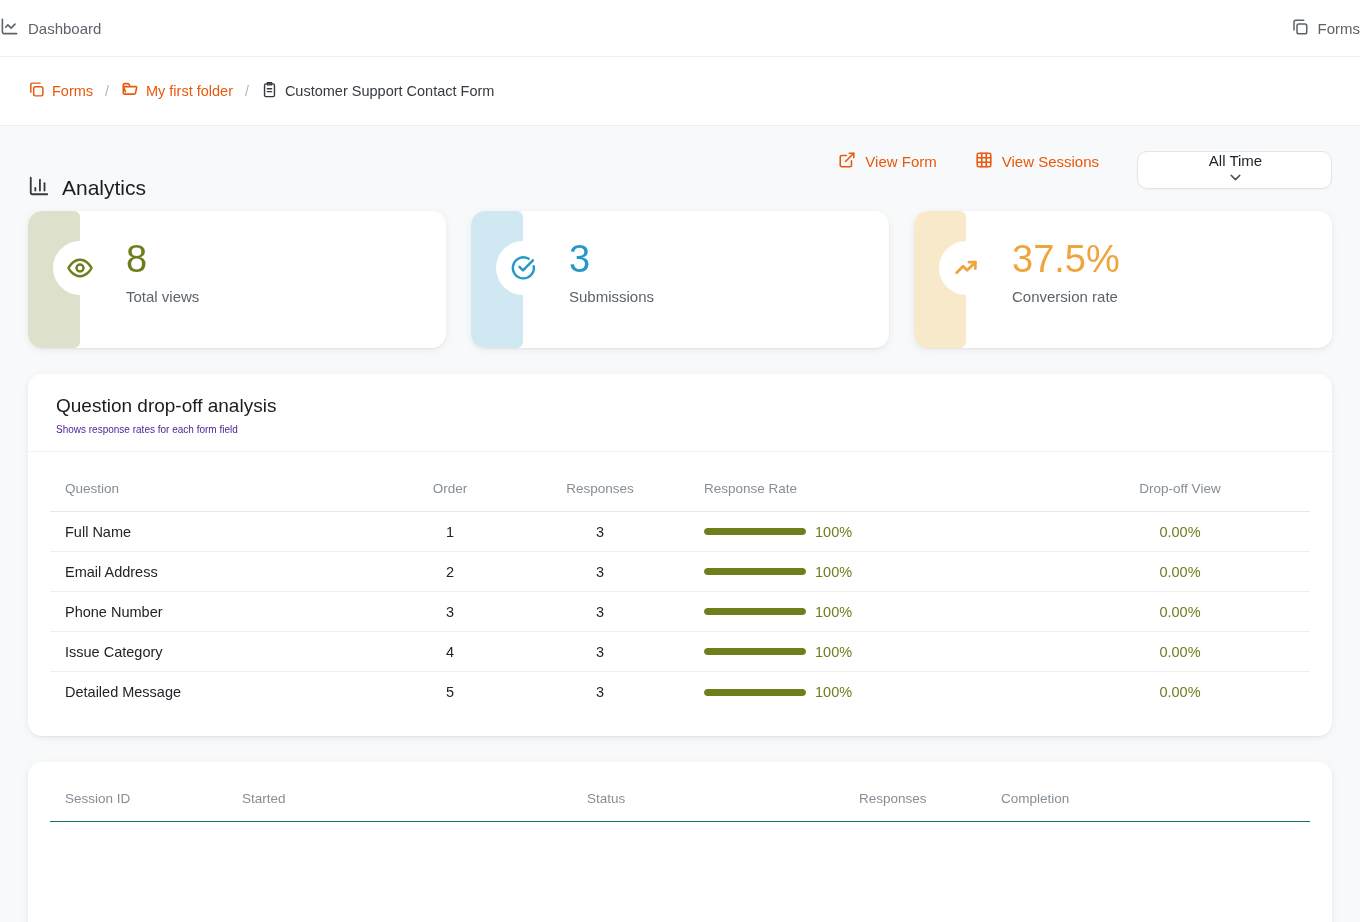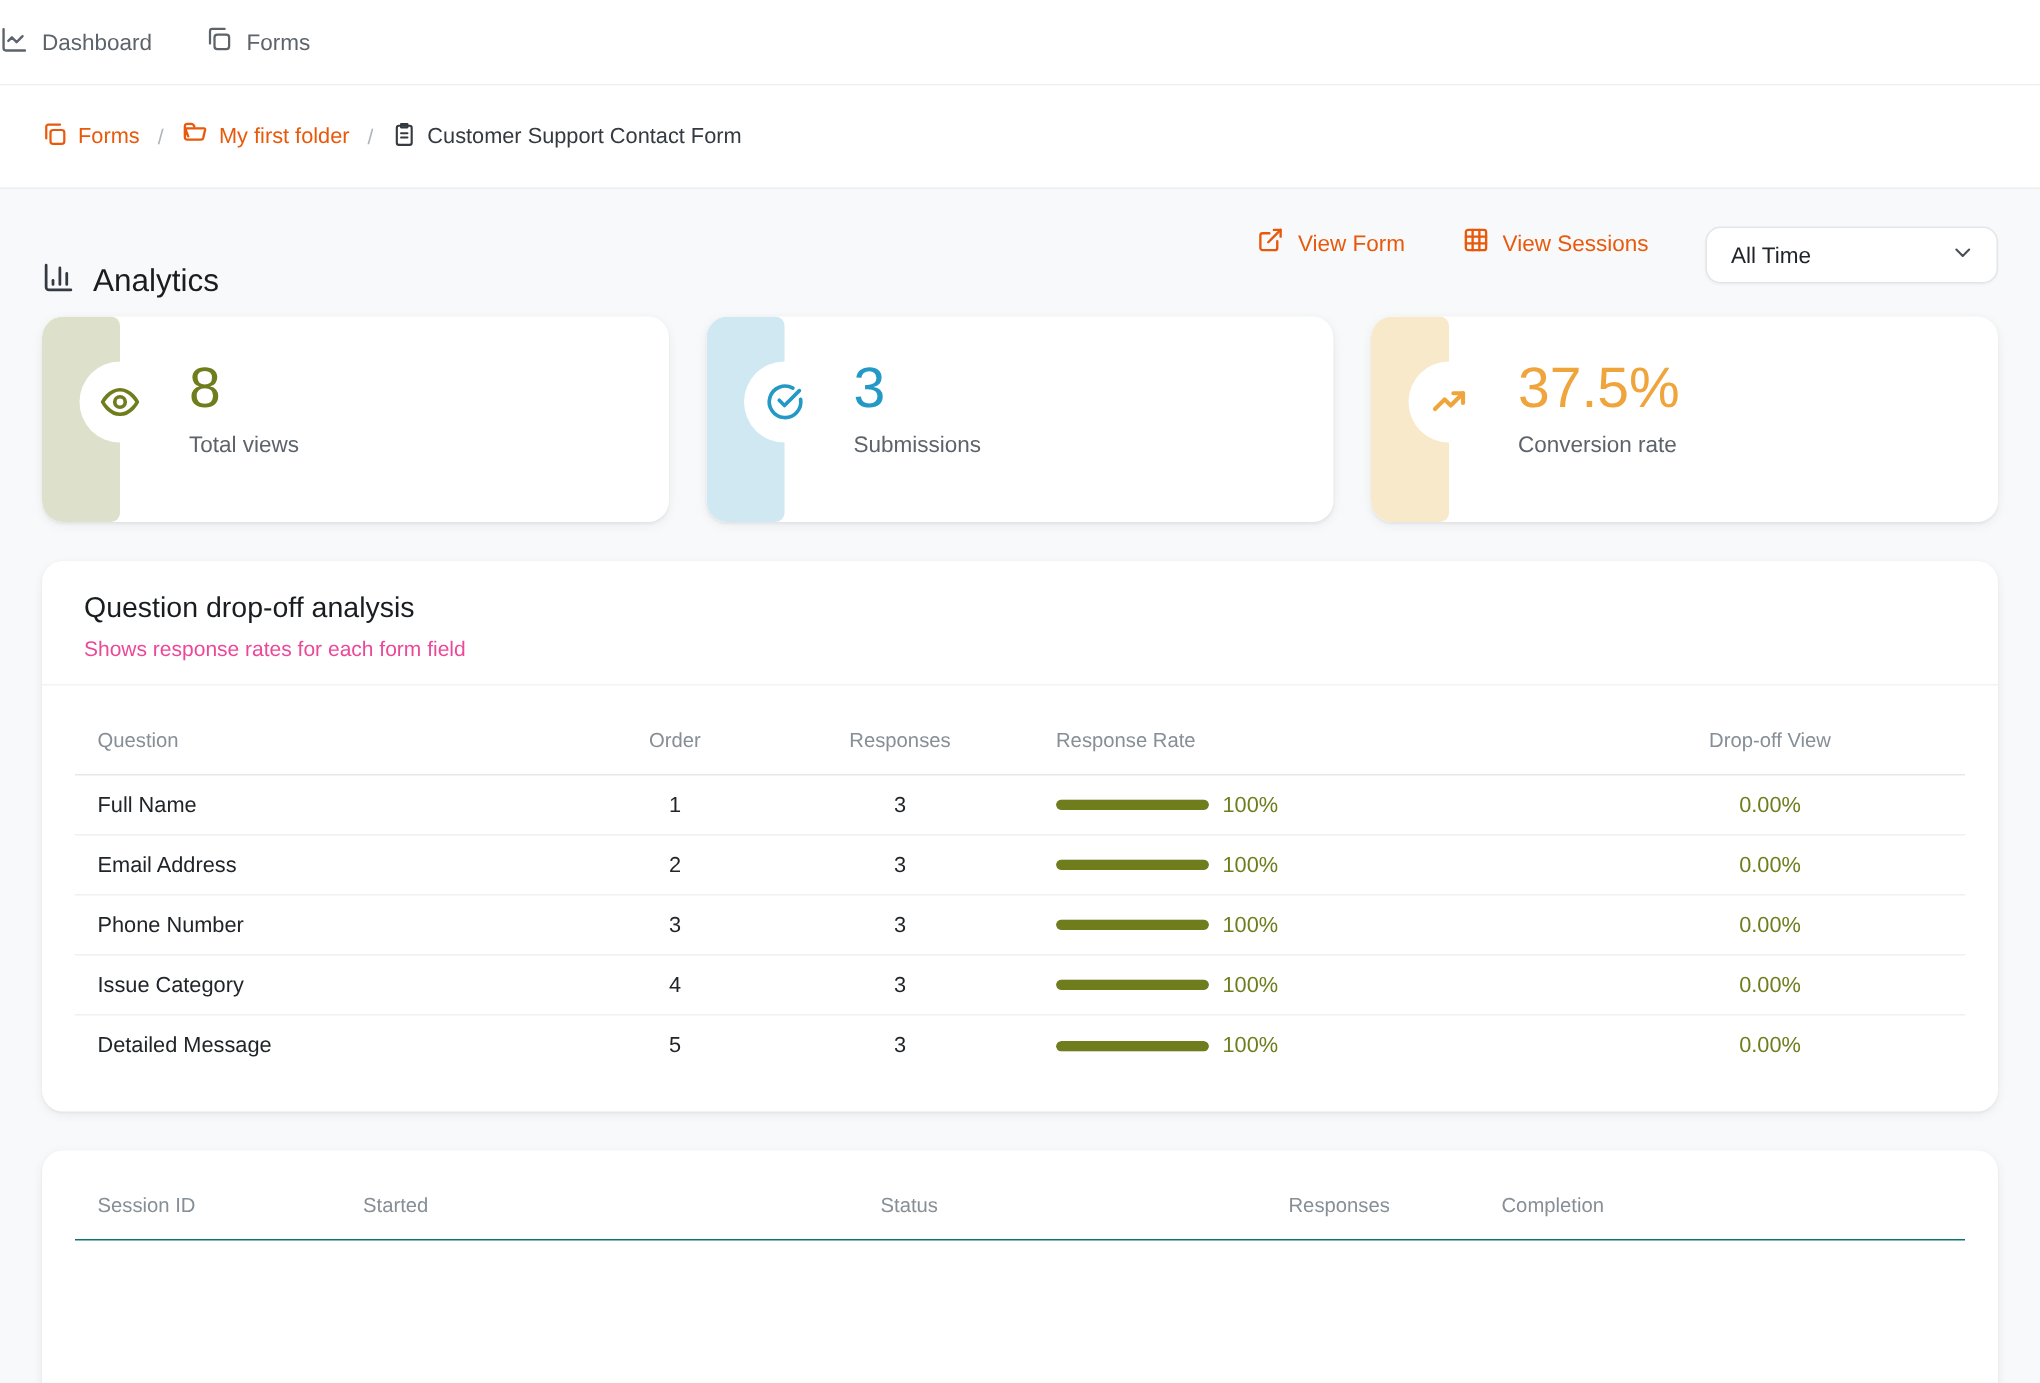--- a/index.html
+++ b/index.html
@@ -1,21 +1,21 @@
 <!DOCTYPE html>
 <html><head>
 <meta charset="utf-8">
 <style>
   * { margin:0; padding:0; box-sizing:border-box; }
   html,body { width:1360px; height:922px; overflow:hidden; background:#f8f9fa;
     font-family:"Liberation Sans", sans-serif; color:#212529; }
 
   
   .topnav { height:57px; background:#fff; border-bottom:1px solid #eceef0;
-    display:flex; align-items:center; justify-content:flex-start; gap:36px; }
+    display:flex; align-items:center; justify-content:space-between; gap:36px; }
   .nav-item { display:flex; align-items:center; gap:9px; color:#5c636a;
     font-size:15px; cursor:pointer; }
   .nav-item svg { stroke:#5c636a; }
 
   
   .crumbbar { height:69px; background:#fff; border-bottom:1px solid #eceef0;
     display:flex; align-items:center; padding:0 28px; gap:10px; font-size:14.5px; }
   .crumb { display:flex; align-items:center; gap:7px; }
   .crumb.link { color:#e8590c; cursor:pointer; }
   .crumb.link svg { stroke:#e8590c; }
@@ -30,42 +30,42 @@
   .page-title { display:flex; align-items:center; gap:12px; font-size:21px;
     font-weight:500; color:#1a1d20;margin-top:36px; }
   .page-title svg { stroke:#343a40; }
   .head-actions { display:flex; align-items:flex-start; gap:38px; }
   .action-link { display:flex; align-items:center; gap:9px; color:#e8590c;
     font-size:15px; cursor:pointer; }
   .action-link svg { stroke:#e8590c; }
   .time-select { width:195px; height:38px; background:#fff; border:1px solid #e3e6e9;
     border-radius:10px; box-shadow:0 1px 2px rgba(0,0,0,.04); display:flex;
     align-items:center; justify-content:space-between; padding:0 14px 0 16px;
-    font-size:15px; color:#212529; cursor:pointer; }
+    font-size:15px; color:#212529; cursor:pointer;flex-direction:column; }
   .time-select svg { stroke:#495057; }
 
   
   .stats { display:grid; grid-template-columns:repeat(3, 1fr); gap:25px; margin-top:20px; }
   .stat-card { position:relative; height:137px; background:#fff; border-radius:14px;
     box-shadow:0 1px 2px rgba(0,0,0,.05), 0 2px 8px rgba(0,0,0,.06); overflow:hidden; }
   .stat-strip { position:absolute; left:0; top:0; bottom:0; width:52px;
     background:var(--strip); border-radius:14px 6px 6px 14px; }
   .stat-bubble { position:absolute; left:25px; top:30px; width:54px; height:54px;
     background:#fff; border-radius:50%; display:flex; align-items:center; justify-content:center; }
   .stat-bubble svg { stroke:var(--accent); }
   .stat-body { margin-left:98px; padding-top:28px; }
   .stat-value { font-size:38px; font-weight:400; color:var(--accent); line-height:1.1; }
   .stat-label { font-size:15px; color:#5c636a; margin-top:7px; }
 
   
   .panel { background:#fff; border-radius:14px; margin-top:26px;
     box-shadow:0 1px 2px rgba(0,0,0,.05), 0 2px 8px rgba(0,0,0,.06); }
   .panel-head { padding:21px 28px 16px 28px; border-bottom:1px solid #f1f3f5; }
   .panel-title { font-size:19px; font-weight:500; color:#1a1d20; }
-  .panel-sub { font-size:14px; color:#ec4899; margin-top:7px; }
+  .panel-sub { font-size:10px; color:#4c1d95; margin-top:7px; }
   .panel-table { padding:0 22px 24px 22px; }
 
   .t-headrow, .t-row { display:grid; align-items:center; }
   .dropoff-grid { grid-template-columns:340px 120px 180px 360px 1fr; }
   .recent-grid { grid-template-columns:180px 333px 260px 130px 1fr; }
   .t-headrow { height:60px; border-bottom:1px solid #e5e8ea; padding-top:14px;
     font-size:13.5px; color:#868e96; }
   .t-row { height:40px; border-bottom:1px solid #eef0f2; font-size:14.5px; }
   .t-row:last-child { border-bottom:none; }
   .cell-left { text-align:left; padding-left:15px; }

